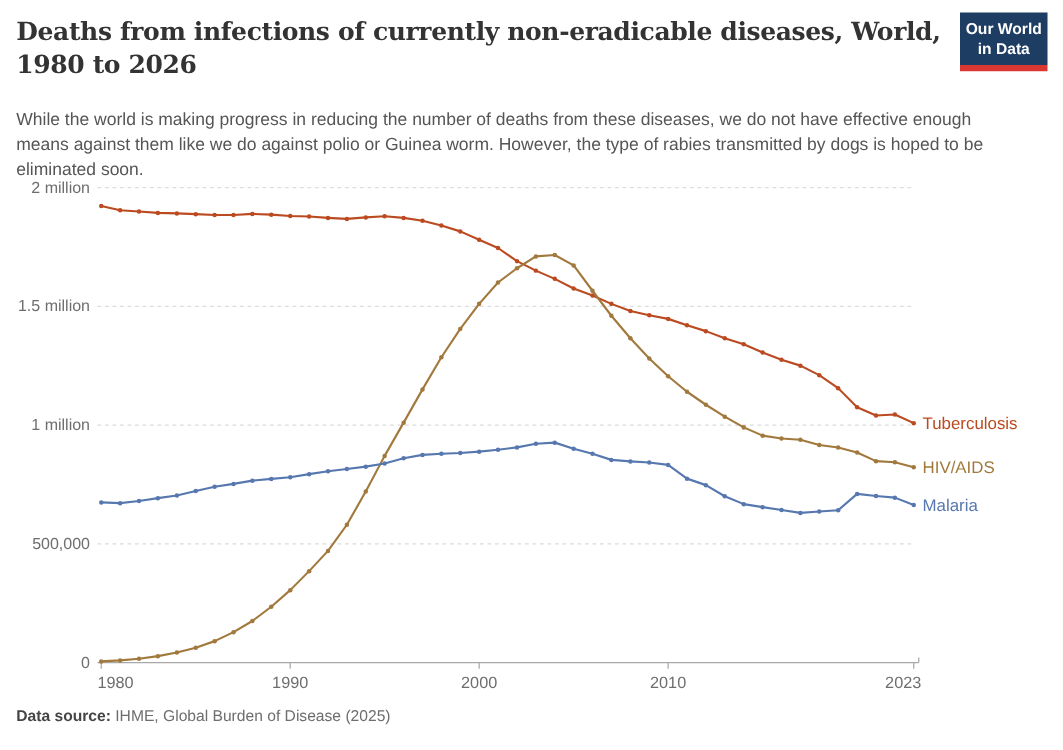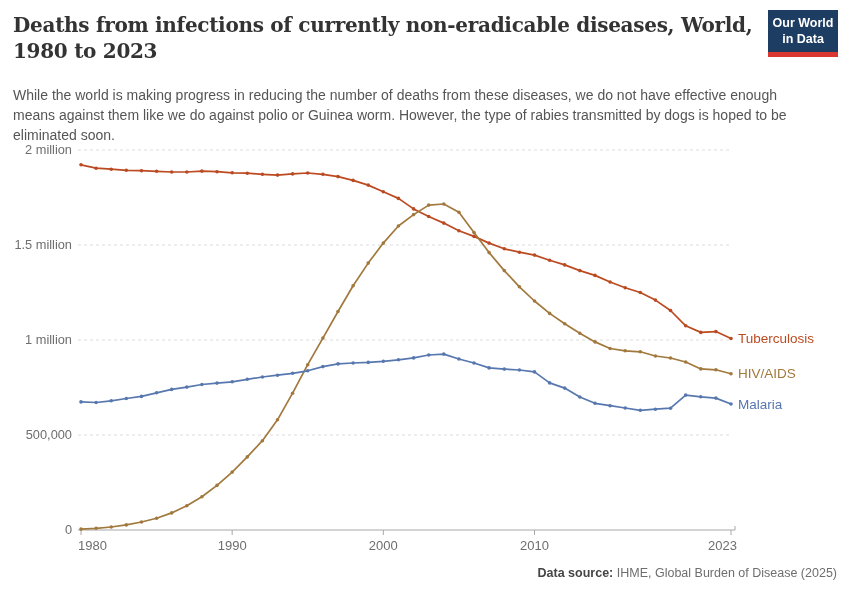--- a/index.html
+++ b/index.html
@@ -62,40 +62,40 @@
     top: 140px;
   }
   #footer {
     position: absolute;
     left: 13px;
     right: 13px;
     top: 566px;
     font-size: 12.5px;
     color: #6e6e6e;
     display: flex;
-    justify-content: flex-end;
+    justify-content: space-between;
   }
   #footer .src-label {
     font-weight: bold;
     color: #454545;
   }
   #footer .link {
     color: #6e6e6e;
     cursor: pointer;
   }
   text {
     font-family: "Liberation Sans", sans-serif;
   }
 </style>
 </head>
 <body>
 
 <div id="page">
 
-  <div id="title">Deaths from infections of currently non-eradicable diseases, World, 1980 to 2023</div>
+  <div id="title">Deaths from infections of currently non-eradicable diseases, World, 1980 to 2026</div>
 
   <div id="subtitle">While the world is making progress in reducing the number of deaths from these diseases, we do not have effective enough means against them like we do against polio or Guinea worm. However, the type of rabies transmitted by dogs is hoped to be eliminated soon.</div>
 
   <div id="owid-logo">
     <div class="logo-box" style="background: rgb(29, 61, 99);">
       <div>Our World</div>
       <div>in Data</div>
     </div>
     <div class="logo-bar" style="background: rgb(217, 56, 50);"></div>
   </div>

